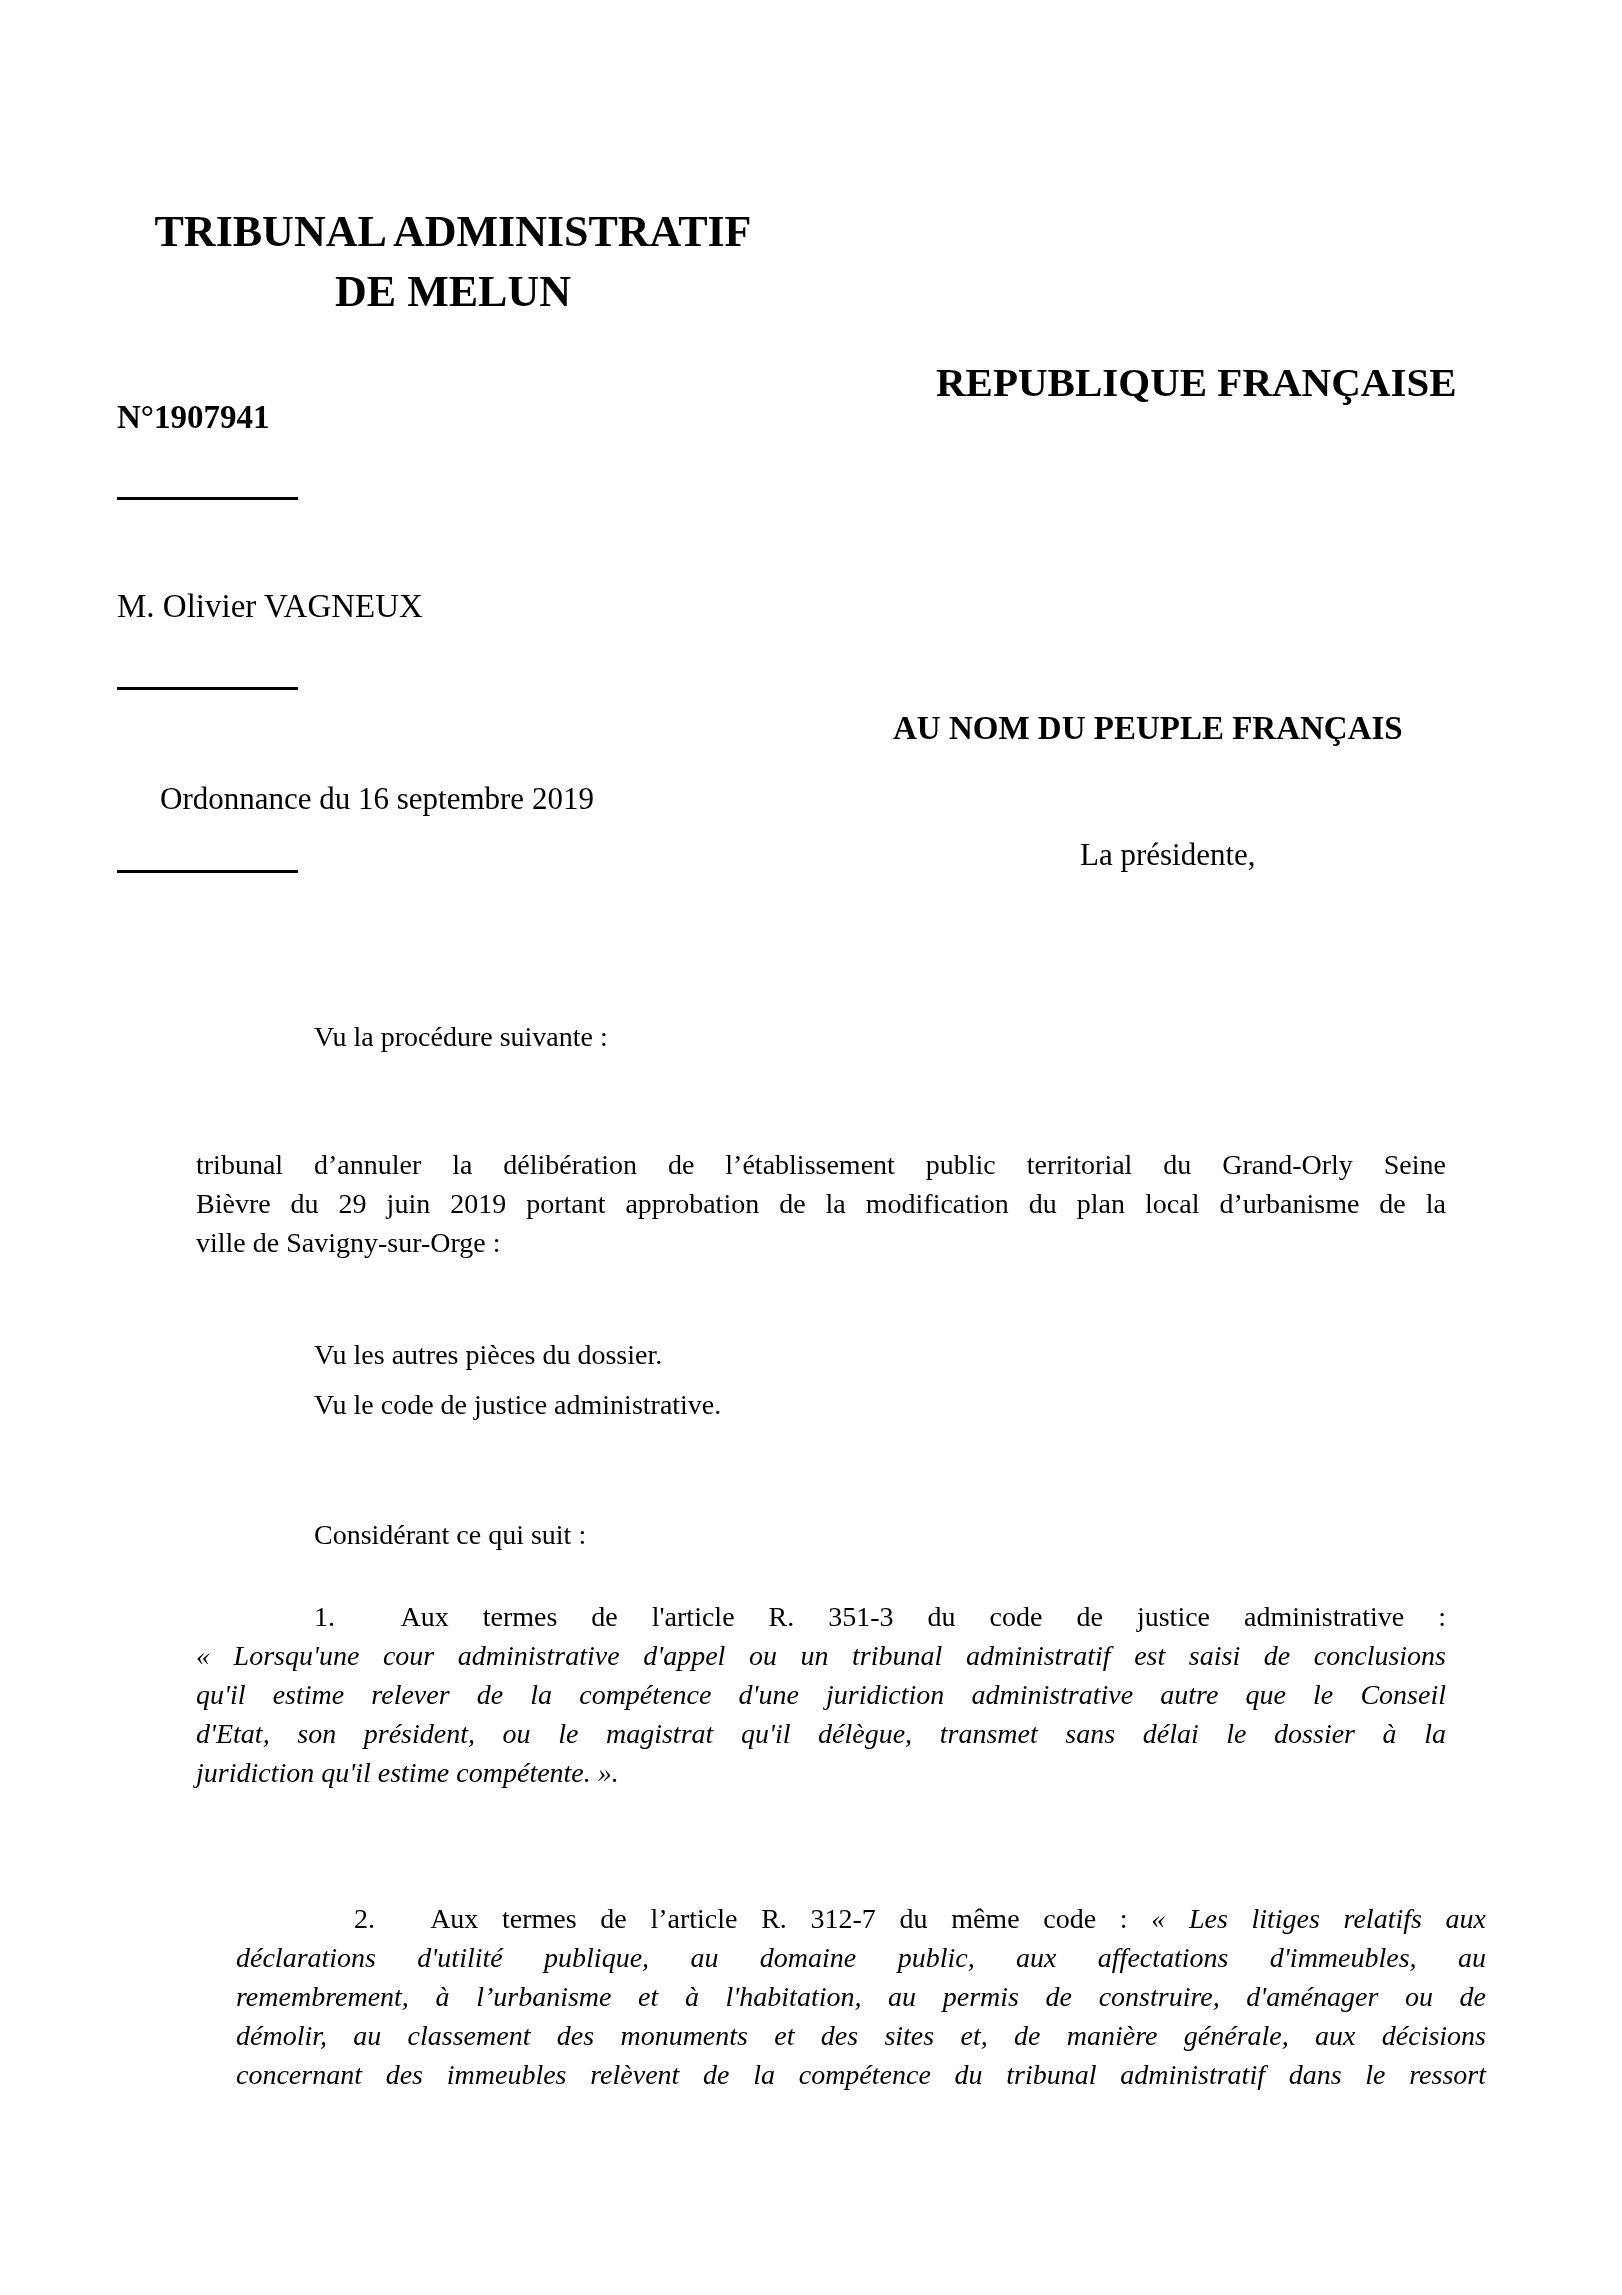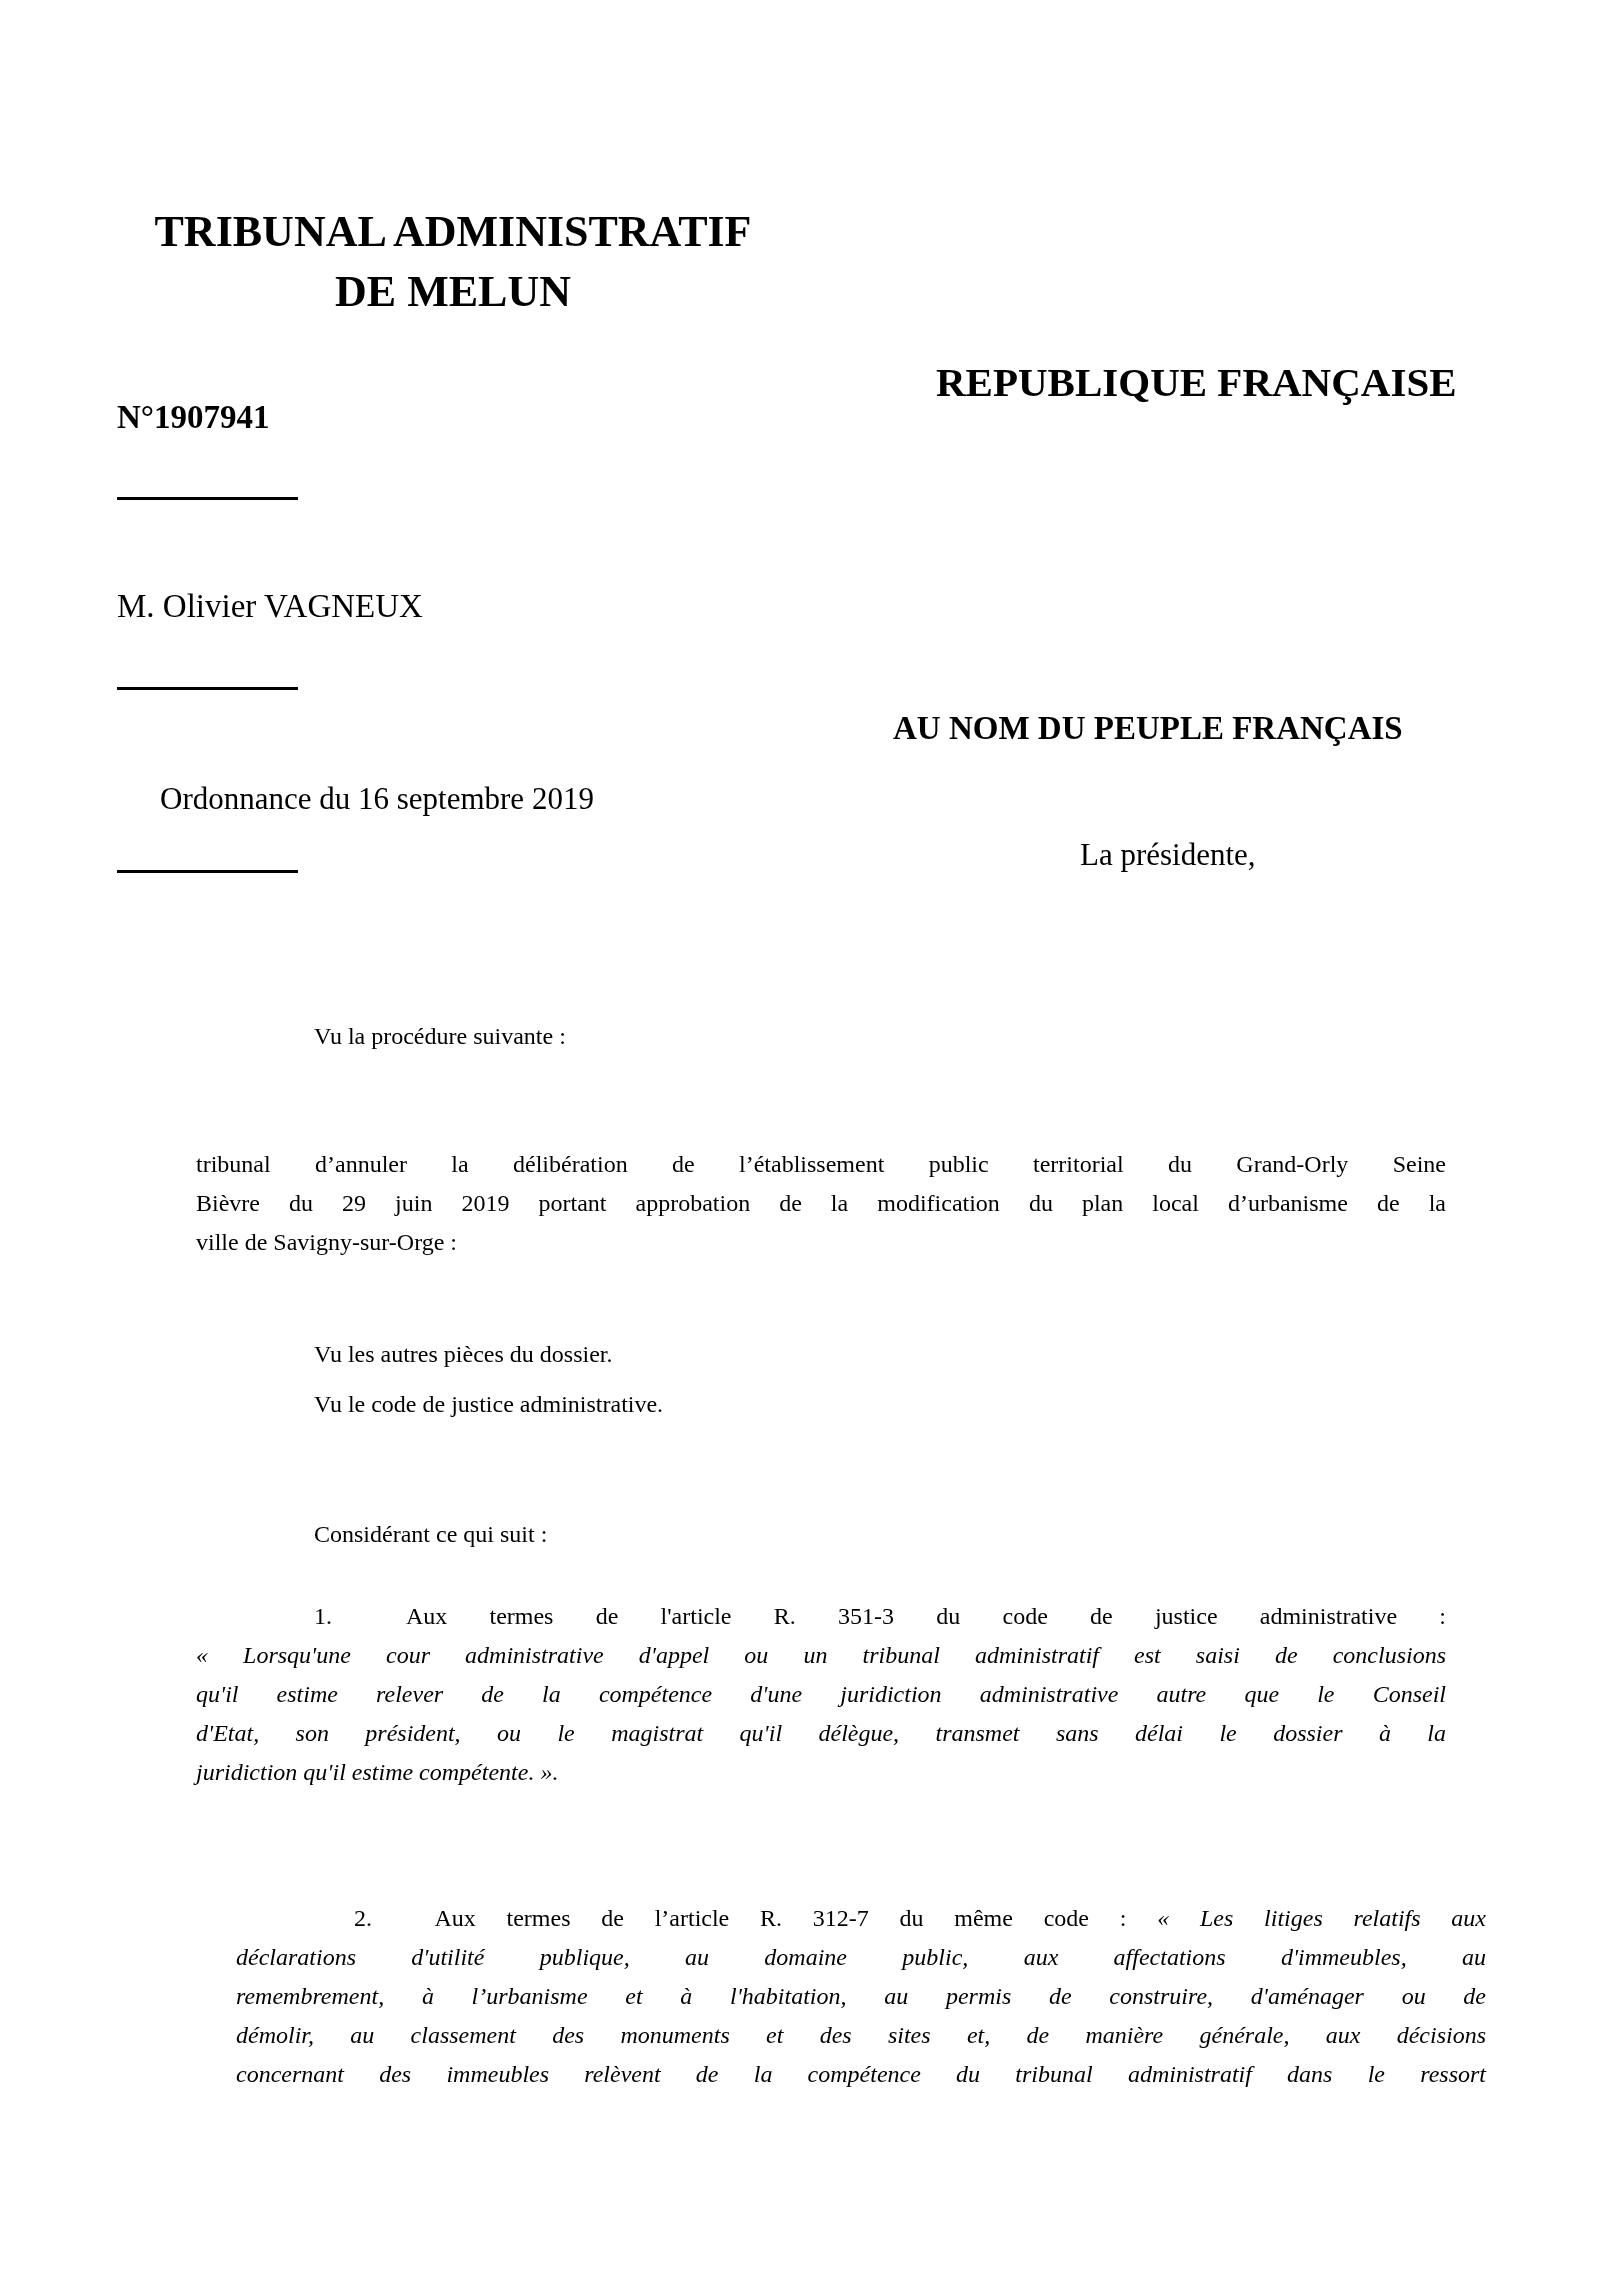--- a/index.html
+++ b/index.html
@@ -25,21 +25,21 @@
   #rule-1{top:497px;}
   #rule-2{top:687px;}
   #rule-3{top:870px;}
   #applicant-name{left:117px;top:587px;font-size:33px;line-height:39px;white-space:nowrap;}
   #peuple-heading{left:893px;top:665px;font-size:33px;line-height:39px;font-weight:bold;white-space:nowrap;margin-top:44px;}
   #order-date{left:120px;top:779px;font-size:31px;line-height:39px;white-space:nowrap;margin-left:40px;}
   #president-title{left:1054px;top:835px;font-size:31px;line-height:39px;white-space:nowrap;margin-left:26px;}
 
   #body-paragraphs{
     position:absolute;left:196px;top:0;width:1250px;height:2295px;
-    font-size:24px;line-height:39px;
+    font-size:28px;line-height:39px;
   }
   .para{position:absolute;left:0;width:1250px;}
   .para-0{top:1017px;}
   .para-1{top:1145px;}
   .para-2{top:1335px;}
   .para-3{top:1385px;}
   .para-4{top:1515px;}
   .para-5{top:1597px;}
   .para-6{top:1899px;margin-left:40px;}
   .tline{text-align:justify;text-align-last:justify;}

